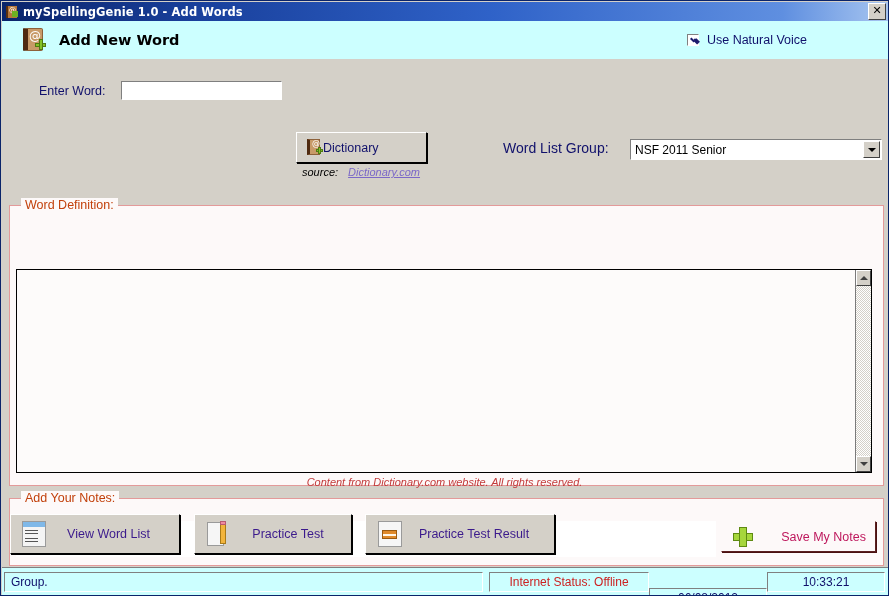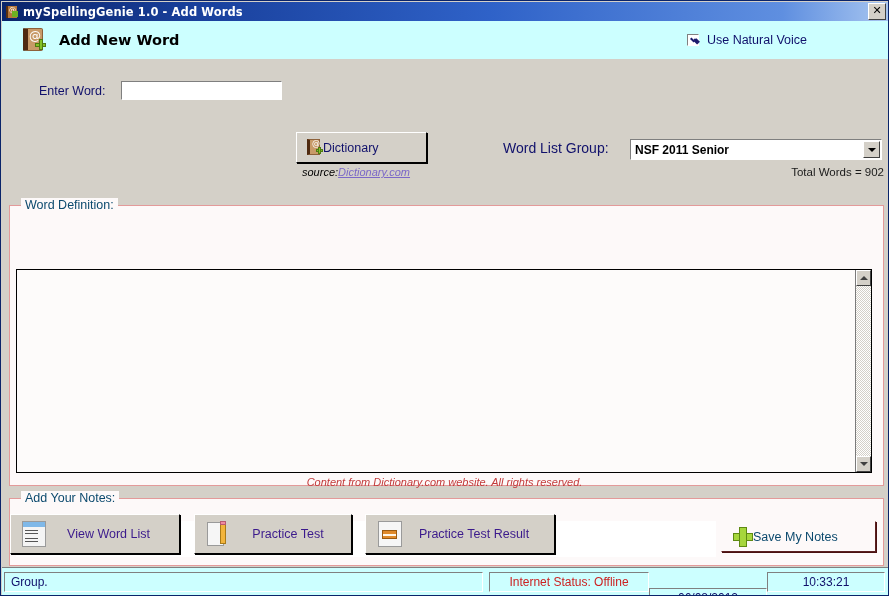--- a/index.html
+++ b/index.html
@@ -238,38 +238,38 @@
   .source-line {
     position: absolute; left: 300px; top: 107px;
     font-size: 11px;
     font-style: italic;
     color: #000;
   }
   .source-link {
     color: #7b68c8;
     text-decoration: underline;
     font-style: italic;
+    margin-left: 10px;
     cursor: pointer;
   }
   .lbl-group {
     position: absolute; left: 501px; top: 81px;
     font-size: 14px;
     color: #10106b;
   }
   .combo {
     position: absolute; left: 628px; top: 80px;
     width: 252px; height: 21px;
     background: #ffffff;
     border: 1px solid;
     border-color: #7f7f7f #ffffff #ffffff #7f7f7f;
     box-sizing: border-box;
     display: flex;
     align-items: center;
     cursor: pointer;
-    font-weight: bold;
   }
   .combo-value {
     flex: 1 1 auto;
     font-size: 12px;
     color: #000;
     padding-left: 4px;
   }
   .combo-arrow {
     width: 17px; height: 17px;
     margin-right: 1px;
@@ -302,21 +302,21 @@
     border: 1px solid #e39a9a;
     background: #fdf9f9;
     box-sizing: border-box;
   }
   .groupbox > .gb-legend {
     position: absolute;
     top: -8px; left: 11px;
     background: #fdf9f9;
     padding: 0 4px;
     font-size: 12.5px;
-    color: #0c4a6e;
+    color: #c2410c;
     white-space: nowrap;
   }
   #gb-definition {
     left: 7px; top: 146px;
     width: 875px; height: 281px;
   }
   .definition-box {
     position: absolute;
     left: 6px; top: 63px;
     width: 856px; height: 204px;
@@ -431,23 +431,23 @@
   .plus-icon b { left: 6px; top: 0; width: 8px; height: 20px; }
   .plus-icon s {
     position: absolute;
     left: 7px; top: 7px;
     width: 6px; height: 6px;
     background: #a6d63c;
     display: block;
   }
   .save-text {
     flex: 1 1 auto;
-    text-align: left;
+    text-align: right;
     font-size: 12.5px;
-    color: #0c4a6e;
+    color: #be185d;
     padding-right: 9px;
   }
 
   
   .toolbtn {
     position: absolute;
     height: 40px;
     background: #d4d0c8;
     border: 1px solid;
     border-color: #ffffff #000000 #000000 #ffffff;
@@ -619,21 +619,20 @@
 
       <div class="source-line">
         <span>source:</span><span class="source-link">Dictionary.com</span>
       </div>
 
       <div class="lbl-group">Word List Group:</div>
       <div class="combo">
         <span class="combo-value">NSF 2011 Senior</span>
         <span class="combo-arrow"></span>
       </div>
-      <div class="total-words">Total Words = 902</div>
     </div>
 
     <div class="groupbox" id="gb-definition">
       <div class="gb-legend">Word Definition:</div>
 
       <div class="definition-box">
         <div class="def-text"></div>
         <div class="scrollbar">
           <div class="sb-btn up"></div>
           <div class="sb-track"></div>

